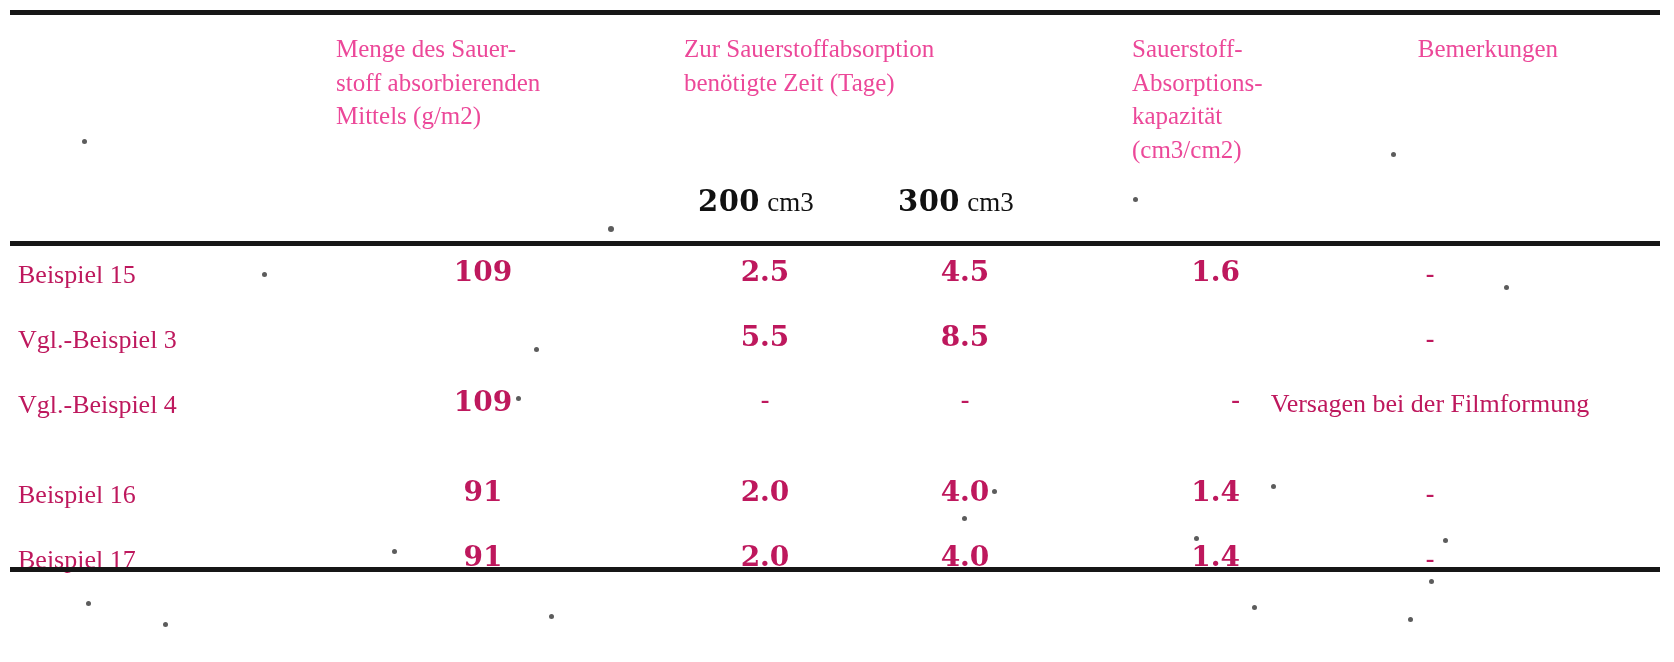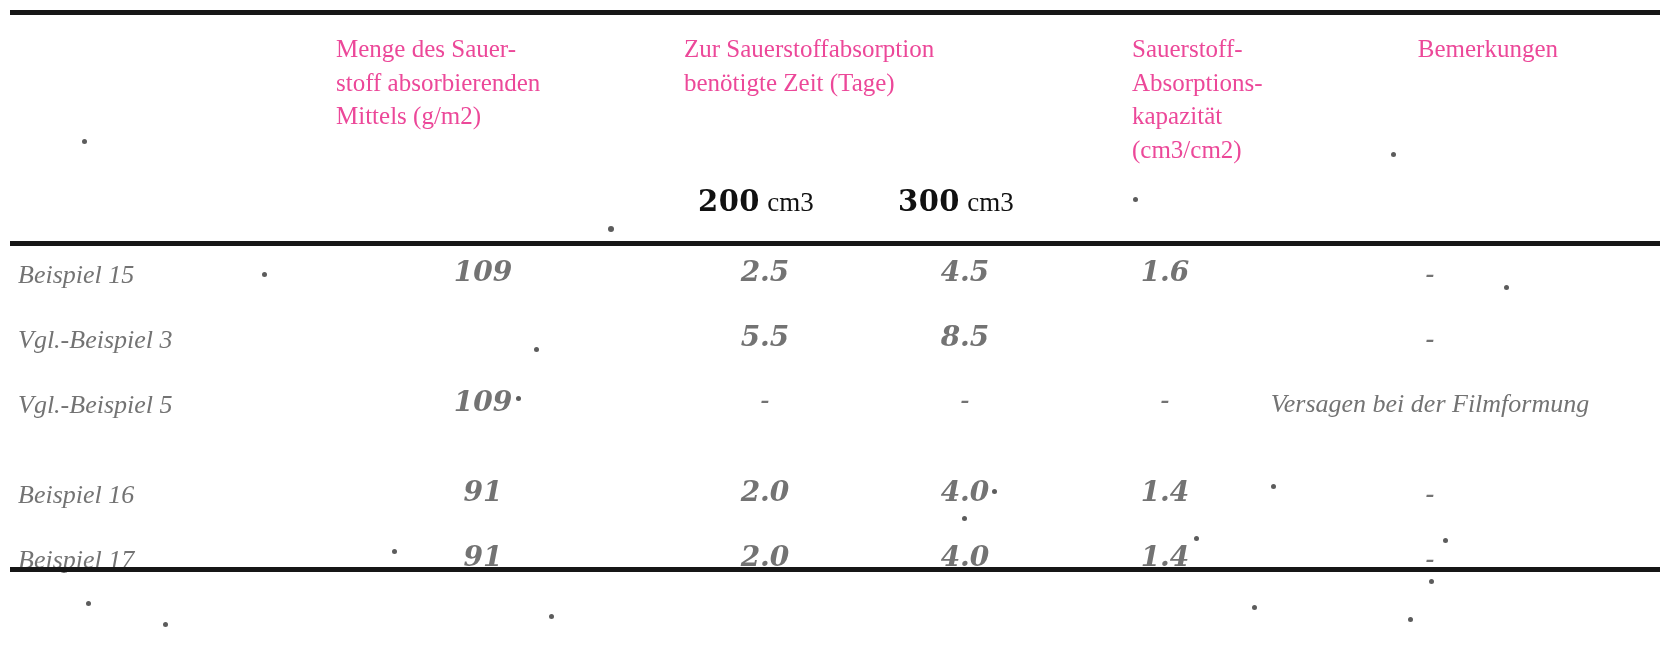--- a/index.html
+++ b/index.html
@@ -81,29 +81,28 @@
   }
   .row {
     position: relative;
     height: 65px;
   }
   .row-tall { height: 90px; }
 
   .cell {
     position: absolute;
     font-size: 26px;
-    color: #737373;
+    color: #be185d;
     white-space: nowrap;
-    font-style: italic;
   }
   .c-label  { left: 18px;  top: 14px; }
   .c-amount { left: 398px; top: 9px;  width: 170px; text-align: center; font-family: "DejaVu Serif", serif; font-weight: 700; font-size: 28px; }
   .c-t200   { left: 690px; top: 9px;  width: 150px; text-align: center; font-family: "DejaVu Serif", serif; font-weight: 700; font-size: 28px; }
   .c-t300   { left: 890px; top: 9px;  width: 150px; text-align: center; font-family: "DejaVu Serif", serif; font-weight: 700; font-size: 28px; }
-  .c-cap    { left: 1090px; top: 9px; width: 150px; text-align: center; font-family: "DejaVu Serif", serif; font-weight: 700; font-size: 28px; }
+  .c-cap    { left: 1090px; top: 9px; width: 150px; text-align: right; font-family: "DejaVu Serif", serif; font-weight: 700; font-size: 28px; }
   .c-rem    { left: 1270px; top: 10px; width: 320px; text-align: center; font-size: 26px; line-height: 1.35; white-space: normal; }
 
   .dash {
     font-family: "Liberation Serif", serif;
     font-weight: 700;
     font-size: 26px;
   }
 
   
   .speck {
@@ -168,21 +167,21 @@
     </div>
 
     <div class="row">
       <div class="cell c-label">Vgl.-Beispiel 3</div>
       <div class="cell c-t200">5.5</div>
       <div class="cell c-t300">8.5</div>
       <div class="cell c-rem dash">-</div>
     </div>
 
     <div class="row row-tall">
-      <div class="cell c-label">Vgl.-Beispiel 5</div>
+      <div class="cell c-label">Vgl.-Beispiel 4</div>
       <div class="cell c-amount">109</div>
       <div class="cell c-t200 dash">-</div>
       <div class="cell c-t300 dash">-</div>
       <div class="cell c-cap dash">-</div>
       <div class="cell c-rem">Versagen bei der Filmformung</div>
     </div>
 
     <div class="row">
       <div class="cell c-label">Beispiel 16</div>
       <div class="cell c-amount">91</div>

